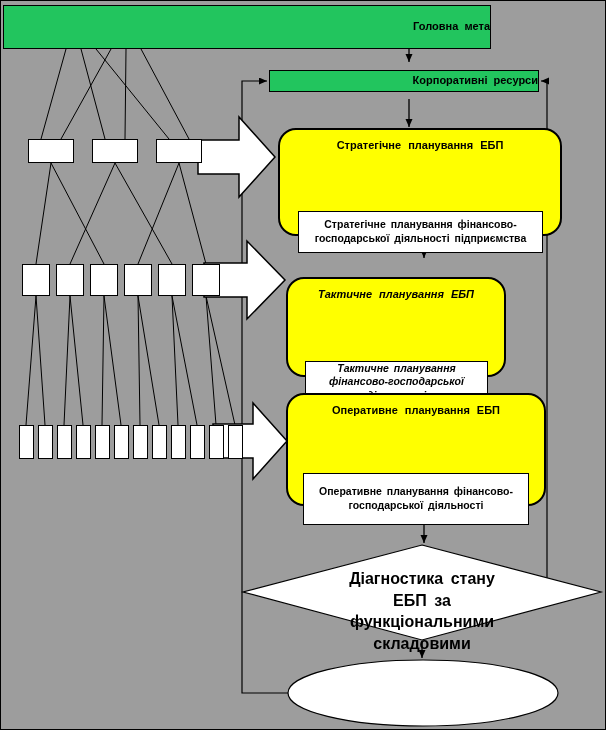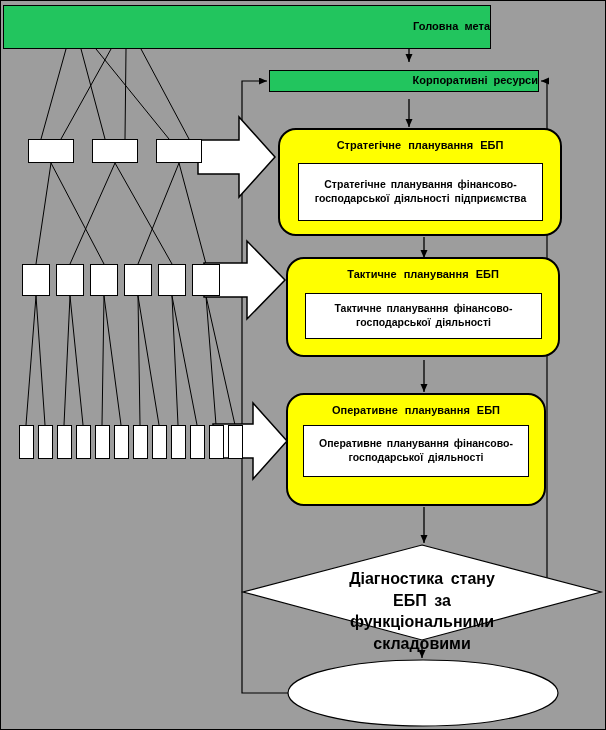--- a/index.html
+++ b/index.html
@@ -47,22 +47,23 @@
     position: absolute;
     background: #fff;
     border: 1px solid #000;
     display: flex;
     align-items: center;
     justify-content: center;
     text-align: center;
     box-sizing: border-box;
     font-size: 10.5px;
     line-height: 1.3;
-    padding: 6px 8px;
+    padding: 20px 8px;
     word-spacing: 2px;
+    margin-top: 48px;
   }
   .overlay-text {
     position: absolute;
     text-align: center;
     font-size: 16px;
     line-height: 1.35;
     word-spacing: 3px;
   }
   .rect-row { position: absolute; display: flex; }
   .rect-row.r1 { left: 27px; top: 138px; gap: 18px; }
@@ -148,21 +149,21 @@
     <span>Корпоративні ресурси</span>
   </div>
 
   <div class="yellow" style="left:277px; top:127px; width:284px; height:108px;">
     <div class="title">Стратегічне планування ЕБП</div>
     <div class="inner" style="left:18px; right:17px; top:33px; bottom:13px;">
       <span>Стратегічне планування фінансово-господарської діяльності підприємства</span>
     </div>
   </div>
 
-  <div class="yellow" style="left:285px; top:256px; width:274px; height:100px;">
+  <div class="yellow" style="left:285px; top:276px; width:220px; height:100px;font-style:italic;">
     <div class="title">Тактичне планування ЕБП</div>
     <div class="inner" style="left:17px; right:16px; top:34px; bottom:16px;">
       <span>Тактичне планування фінансово-господарської діяльності</span>
     </div>
   </div>
 
   <div class="yellow" style="left:285px; top:392px; width:260px; height:113px;">
     <div class="title">Оперативне планування ЕБП</div>
     <div class="inner" style="left:15px; right:15px; top:30px; height:52px;">
       <span>Оперативне планування фінансово-господарської діяльності</span>

